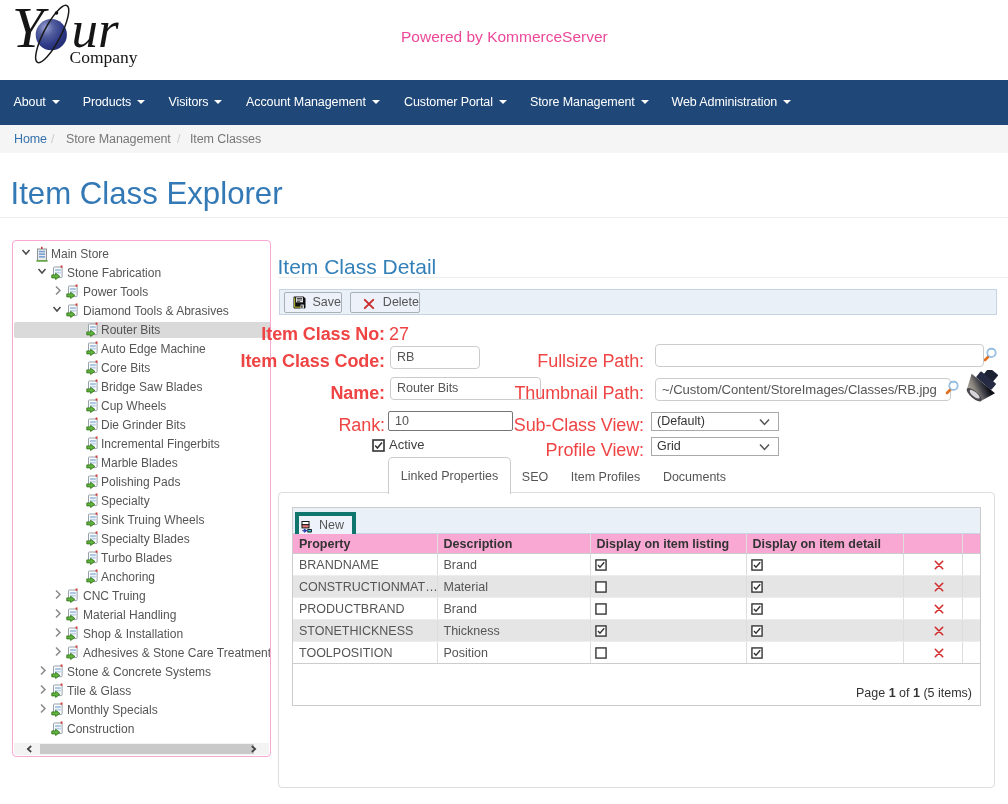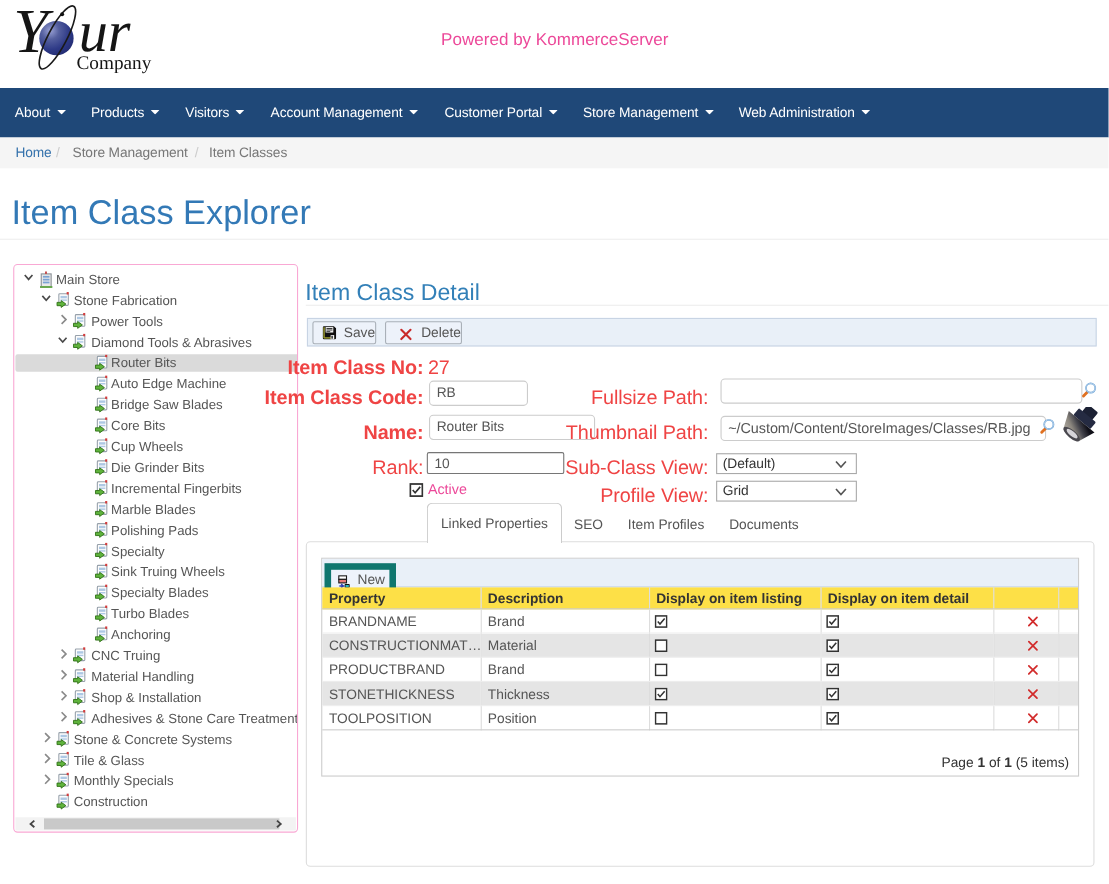--- a/index.html
+++ b/index.html
@@ -39,24 +39,24 @@
 .finput{position:absolute;border:1px solid #ccc;border-radius:4px;background:#fff;font-size:12.5px;letter-spacing:-0.05px;color:#555;padding:0 0 0 6px;line-height:21px;white-space:nowrap;overflow:hidden;}
 .fsel{position:absolute;border:1px solid #a9a9a9;border-radius:0;background:#fff;font-size:12.5px;color:#333;padding-left:5px;line-height:17px;}
 .fsel svg{position:absolute;right:8px;top:5px;}
 
 .tab{position:absolute;top:462px;height:31px;line-height:31px;font-size:12.5px;color:#555;text-align:center;}
 #tabactive{position:absolute;left:388px;top:457px;width:121px;height:36px;background:#fff;border:1px solid #ccc;border-bottom:none;border-radius:5px 5px 0 0;z-index:3;}
 #panel{position:absolute;left:278px;top:492px;width:715px;height:294px;border:1px solid #ddd;border-radius:4px;background:#fff;z-index:1;}
 
 #grid{position:absolute;left:292px;top:507px;width:687px;height:197px;border:1px solid #ccc;background:#fff;z-index:4;}
 #gtoolbar{position:absolute;left:0;top:0;width:687px;height:25px;background:#e9f0f8;border-bottom:1px solid #c8d4e4;}
-#newbtn{position:absolute;left:2px;top:4px;width:53px;height:18px;border:6px solid #0f766e;border-radius:0;background:#eef3fb;font-size:12.5px;color:#555;line-height:18px;text-align:center;}
+#newbtn{position:absolute;left:2px;top:4px;width:53px;height:18px;border:4px solid #0f766e;border-radius:0;background:#eef3fb;font-size:12.5px;color:#555;line-height:18px;}
 #newbtn svg{vertical-align:-4px;margin:0 5px 0 1px;}
 table.grid{border-collapse:collapse;position:absolute;left:0;top:26px;width:687px;table-layout:fixed;}
-table.grid th{font-size:12.5px;color:#333;text-align:left;font-weight:bold;height:19px;padding:0 0 0 6px;border-right:1px solid #ddd;border-bottom:1px solid #ccc;background:#fde047;}
+table.grid th{font-size:12.5px;color:#333;text-align:left;font-weight:bold;height:19px;padding:0 0 0 6px;border-right:1px solid #ddd;border-bottom:1px solid #ccc;background:#f9a8d4;}
 table.grid td{font-size:12.5px;color:#555;height:21px;padding:0 0 0 6px;border-right:1px solid #ddd;border-bottom:1px solid #ededed;white-space:nowrap;overflow:hidden;}
 table.grid tr.alt td{background:#e5e5e5;} table.grid tr:last-child td{border-bottom:1px solid #ccc;}
 table.grid th:last-child,table.grid td:last-child{border-right:none;}
 .redx{text-align:center;padding-left:13px !important;}
 #pager{position:absolute;right:8px;top:178px;font-size:12.5px;color:#333;}
 .cb{vertical-align:-2px;}
 </style></head><body>
 <div id="page">
 
 <svg class="abs" style="left:8px;top:4px" width="170" height="72" viewBox="0 0 170 72">
@@ -179,32 +179,32 @@
         </div>
         <div class="trow">
           <svg style="left:73px" width="14" height="17" viewBox="0 0 14 17">
             <rect x="2.5" y="2" width="8.6" height="10.6" rx="0.8" fill="#fdfdfd" stroke="#97a1ab" stroke-width="1"></rect>
             <rect x="9.6" y="0.5" width="1.9" height="2.2" fill="#d23c3c"></rect>
             <rect x="4" y="4" width="5.8" height="2.2" fill="#aec8e4"></rect>
             <rect x="4" y="7.2" width="5.8" height="1.3" fill="#aec8e4"></rect>
             <rect x="4" y="9.3" width="3.6" height="1.1" fill="#d2dfee"></rect>
             <path d="M0.8 9.9 L4.6 9.9 L4.6 8.3 L8.9 11.4 L4.6 14.5 L4.6 12.9 L0.8 12.9 Z" fill="#5fb33c" stroke="#2d7015" stroke-width="0.8"></path>
           </svg>
+          <span class="txt" style="left:88px">Core Bits</span>
+        </div>
+        <div class="trow">
+          <svg style="left:73px" width="14" height="17" viewBox="0 0 14 17">
+            <rect x="2.5" y="2" width="8.6" height="10.6" rx="0.8" fill="#fdfdfd" stroke="#97a1ab" stroke-width="1"></rect>
+            <rect x="9.6" y="0.5" width="1.9" height="2.2" fill="#d23c3c"></rect>
+            <rect x="4" y="4" width="5.8" height="2.2" fill="#aec8e4"></rect>
+            <rect x="4" y="7.2" width="5.8" height="1.3" fill="#aec8e4"></rect>
+            <rect x="4" y="9.3" width="3.6" height="1.1" fill="#d2dfee"></rect>
+            <path d="M0.8 9.9 L4.6 9.9 L4.6 8.3 L8.9 11.4 L4.6 14.5 L4.6 12.9 L0.8 12.9 Z" fill="#5fb33c" stroke="#2d7015" stroke-width="0.8"></path>
+          </svg>
           <span class="txt" style="left:88px">Bridge Saw Blades</span>
-        </div>
-        <div class="trow">
-          <svg style="left:73px" width="14" height="17" viewBox="0 0 14 17">
-            <rect x="2.5" y="2" width="8.6" height="10.6" rx="0.8" fill="#fdfdfd" stroke="#97a1ab" stroke-width="1"></rect>
-            <rect x="9.6" y="0.5" width="1.9" height="2.2" fill="#d23c3c"></rect>
-            <rect x="4" y="4" width="5.8" height="2.2" fill="#aec8e4"></rect>
-            <rect x="4" y="7.2" width="5.8" height="1.3" fill="#aec8e4"></rect>
-            <rect x="4" y="9.3" width="3.6" height="1.1" fill="#d2dfee"></rect>
-            <path d="M0.8 9.9 L4.6 9.9 L4.6 8.3 L8.9 11.4 L4.6 14.5 L4.6 12.9 L0.8 12.9 Z" fill="#5fb33c" stroke="#2d7015" stroke-width="0.8"></path>
-          </svg>
-          <span class="txt" style="left:88px">Core Bits</span>
         </div>
         <div class="trow">
           <svg style="left:73px" width="14" height="17" viewBox="0 0 14 17">
             <rect x="2.5" y="2" width="8.6" height="10.6" rx="0.8" fill="#fdfdfd" stroke="#97a1ab" stroke-width="1"></rect>
             <rect x="9.6" y="0.5" width="1.9" height="2.2" fill="#d23c3c"></rect>
             <rect x="4" y="4" width="5.8" height="2.2" fill="#aec8e4"></rect>
             <rect x="4" y="7.2" width="5.8" height="1.3" fill="#aec8e4"></rect>
             <rect x="4" y="9.3" width="3.6" height="1.1" fill="#d2dfee"></rect>
             <path d="M0.8 9.9 L4.6 9.9 L4.6 8.3 L8.9 11.4 L4.6 14.5 L4.6 12.9 L0.8 12.9 Z" fill="#5fb33c" stroke="#2d7015" stroke-width="0.8"></path>
           </svg>
@@ -483,21 +483,21 @@
         <ellipse cx="19" cy="26.4" rx="9.5" ry="3.6" fill="#4a484e"></ellipse>
         <ellipse cx="19" cy="25.8" rx="6.2" ry="2.3" fill="#d6d4d8"></ellipse>
       </g>
     </svg>
     <div class="flabel" style="left:200px;top:415px;width:185px">Rank:</div>
     <div class="finput" style="left:388px;top:411px;width:117px;height:18px;border-color:#767676;border-radius:2px;line-height:18px">10</div>
     <div class="flabel" style="left:460px;top:415px;width:184px">Sub-Class View:</div>
     <div class="fsel" style="left:651px;top:412px;width:121px;height:17px">(Default)<svg width="11" height="8" viewBox="0 0 11 8">
         <path d="M1 1.5 L5.5 6.5 L10 1.5" fill="none" stroke="#555" stroke-width="1.5"></path>
       </svg></div>
-    <div class="abs" style="left:372px;top:437px;font-size:13px;color:#ec4899"><svg class="cb" width="13" height="13" viewBox="0 0 13 13">
+    <div class="abs" style="left:372px;top:437px;font-size:13px;color:#404040"><svg class="cb" width="13" height="13" viewBox="0 0 13 13">
         <rect x="1" y="1" width="11" height="11" fill="#fff" stroke="#333" stroke-width="1.6"></rect>
         <path d="M3.2 6.5 L5.4 9 L10 3.6" fill="none" stroke="#333" stroke-width="1.5"></path>
       </svg><span style="margin-left:4px;vertical-align:1px">Active</span></div>
     <div class="flabel" style="left:460px;top:440px;width:184px">Profile View:</div>
     <div class="fsel" style="left:651px;top:437px;width:121px;height:17px">Grid<svg width="11" height="8" viewBox="0 0 11 8">
         <path d="M1 1.5 L5.5 6.5 L10 1.5" fill="none" stroke="#555" stroke-width="1.5"></path>
       </svg></div>
     <div id="panel"></div>
     <div id="tabactive">
       <div style="line-height:37px;font-size:12.5px;color:#555;text-align:center">Linked Properties</div>

